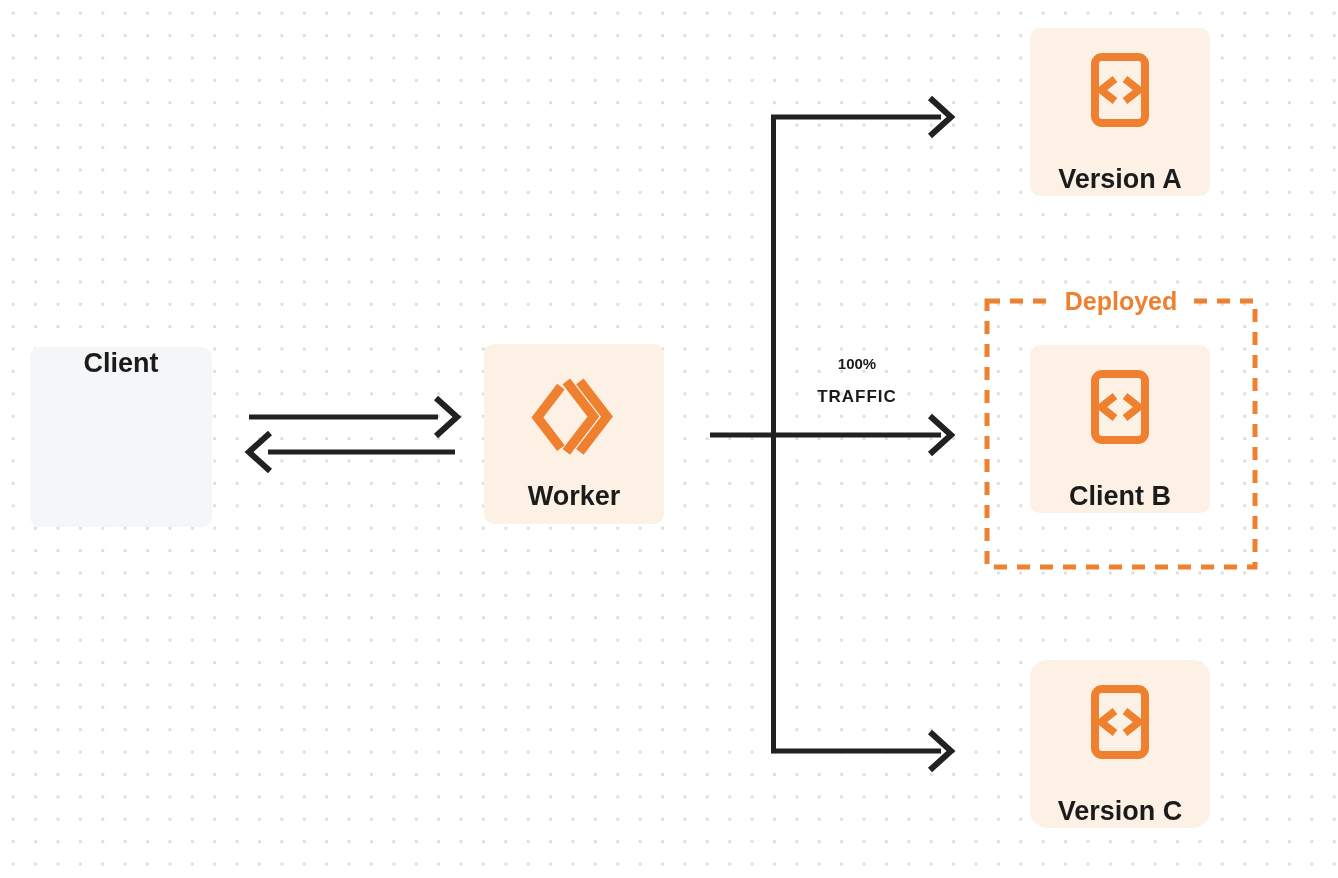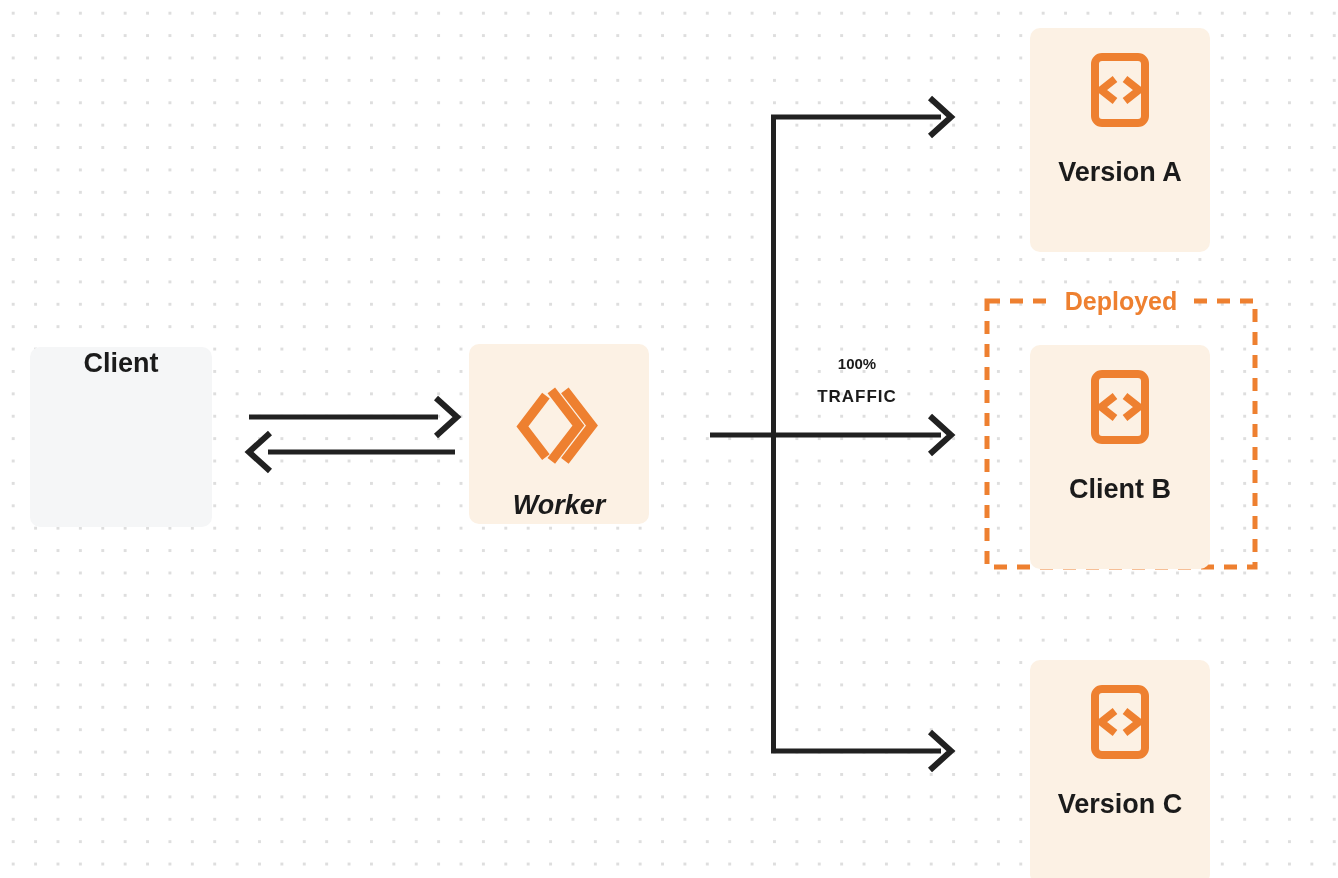--- a/index.html
+++ b/index.html
@@ -47,44 +47,44 @@
   }
   .node-client {
     left: 30px;
     top: 347px;
     width: 182px;
     height: 180px;
     background: #f5f6f7;
     justify-content: flex-start;
   }
   .node-worker {
-    left: 469px;
+    left: 484px;
     top: 344px;
     width: 180px;
     height: 180px;
     background: #fcf1e4;
-    padding-top: 40px;
-    font-style: italic;
+    padding-top: 31px;
   }
   .node-worker .node-label {
     margin-top: 21px;
   }
   .node-version {
     width: 180px;
-    height: 224px;
+    height: 168px;
     background: #fcf1e4;
     left: 1030px;
     padding-top: 25px;
+    gap: 7px;
   }
   .node-version .node-label {
     margin-top: 29px;
   }
   .node-version-a { top: 28px; }
   .node-version-b { top: 345px; }
-  .node-version-c { top: 660px; }
+  .node-version-c { top: 660px; border-radius: 17px; }
 
   .traffic-label {
     position: absolute;
     left: 779px;
     top: 351px;
     width: 156px;
     text-align: center;
     color: #1b1b1b;
     font-weight: 700;
   }

